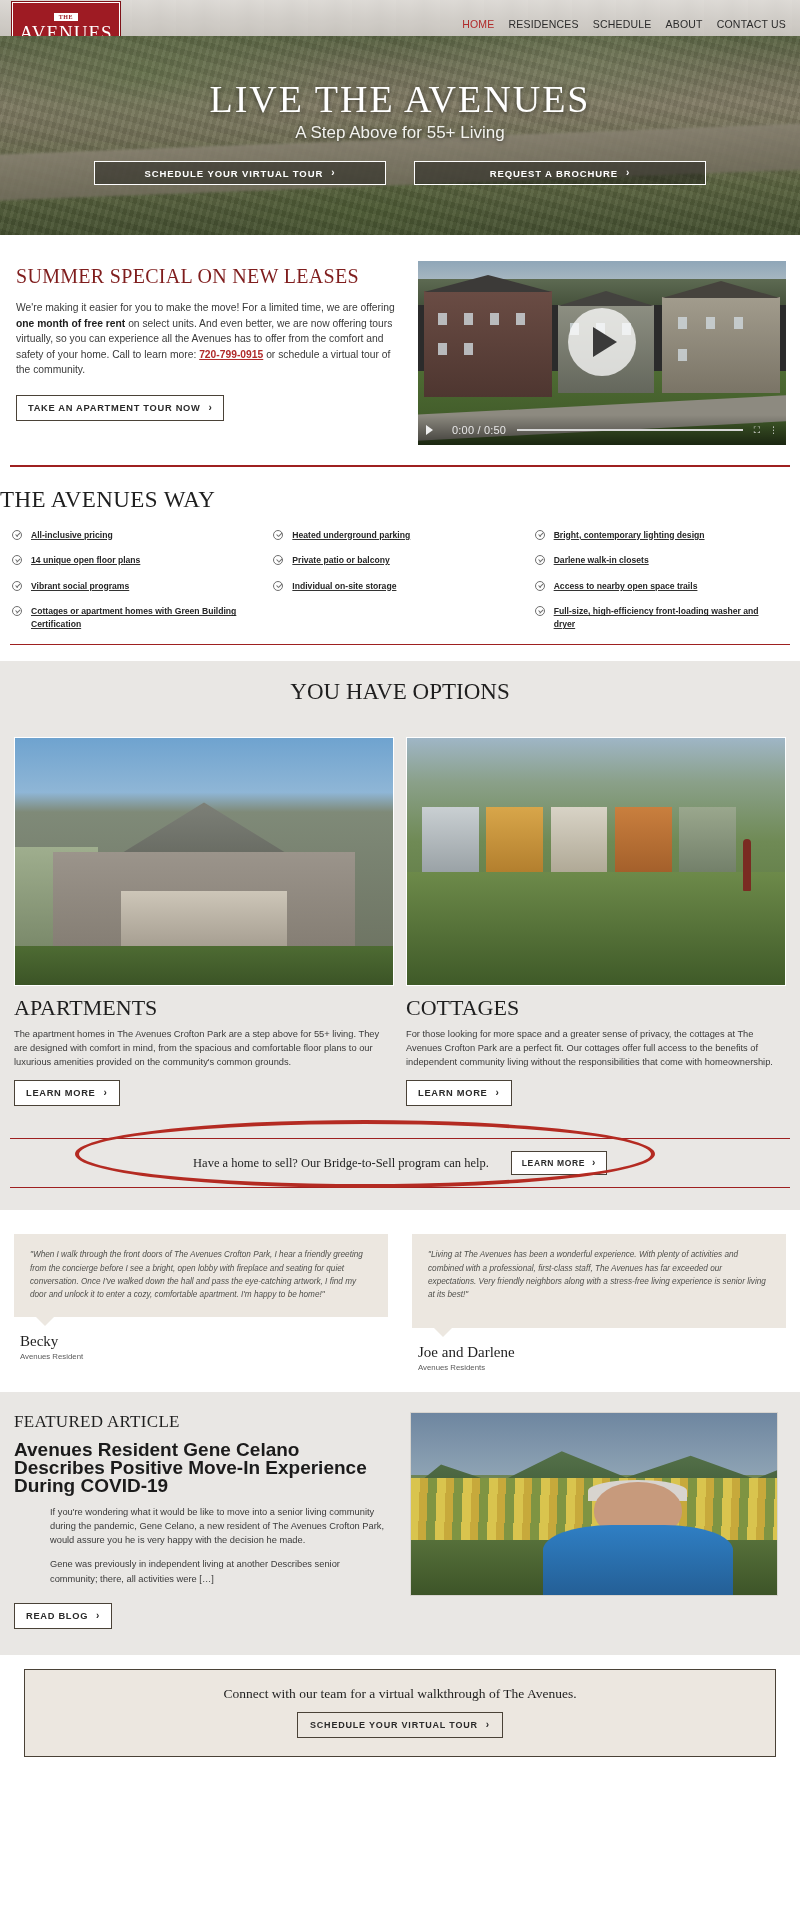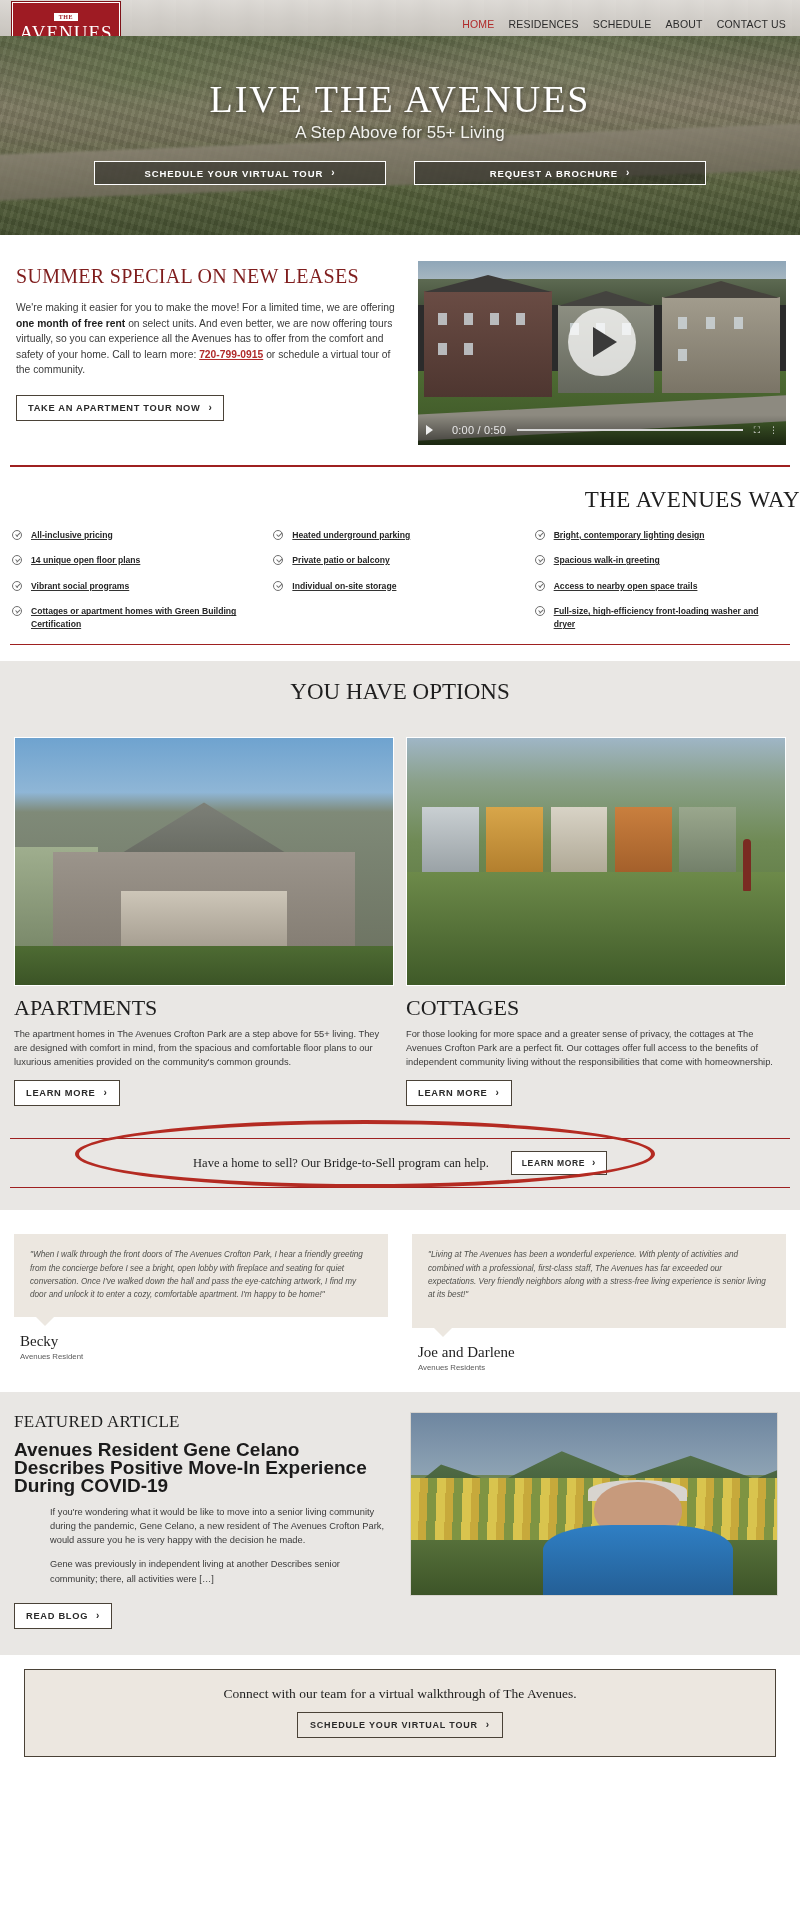--- a/index.html
+++ b/index.html
@@ -247,21 +247,21 @@
   .v-time { color:#e8e8e8; font-size:11px; letter-spacing:.2px;padding-left:12px; }
   .v-bar { flex:1; height:2px; background:#d6d6d6; margin:0 4px; position:relative; }
   .v-right { display:flex; gap:9px; align-items:center; }
   .v-ic { color:#e8e8e8; font-size:9px; cursor:pointer; }
 
   
   .way { background:#ffffff; padding: 0 0 16px; }
   .rule-red { height: 1.6px; background: #9e2020; margin: 0 10px; }
   .way-h {
     font-family: "Liberation Serif", serif;
-    font-size: 23px; text-align:right; color:#1f1f1f;
+    font-size: 23px; text-align:left; color:#1f1f1f;
     padding: 20px 0 16px; font-weight: normal; letter-spacing:.4px;
   }
   .way-cols { display:flex; padding: 0 12px; gap: 8px; text-decoration: underline; }
   .way-col { flex: 1; padding-right: 10px; }
   .way-item { display:flex; gap:9px; margin-bottom: 13px; align-items: flex-start; }
   .chk {
     flex:none; width:10px; height:10px; border:1px solid #6f6f6f; border-radius:50%;
     position:relative; margin-top:1px;
   }
   .chk::after {
@@ -527,21 +527,21 @@
             <span class="way-txt">Individual on-site storage</span>
           </div>
       </div>
       <div class="way-col">
         <div class="way-item">
             <span class="chk"></span>
             <span class="way-txt">Bright, contemporary lighting design</span>
           </div>
         <div class="way-item">
             <span class="chk"></span>
-            <span class="way-txt">Spacious walk-in greeting</span>
+            <span class="way-txt">Darlene walk-in closets</span>
           </div>
         <div class="way-item">
             <span class="chk"></span>
             <span class="way-txt">Access to nearby open space trails</span>
           </div>
         <div class="way-item">
             <span class="chk"></span>
             <span class="way-txt">Full-size, high-efficiency front-loading washer and dryer</span>
           </div>
       </div>

